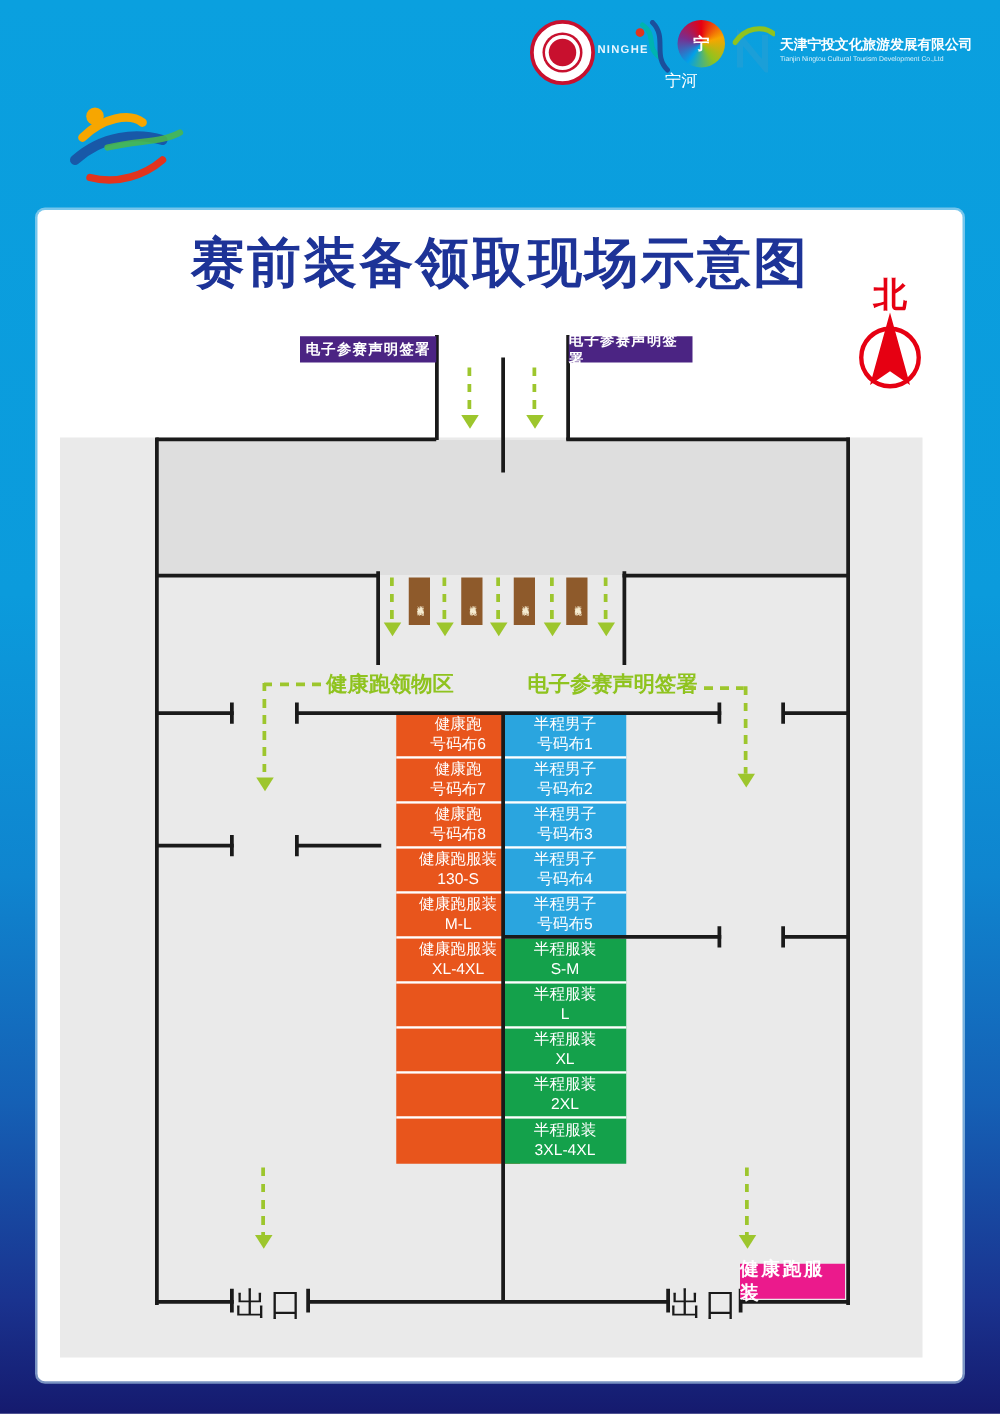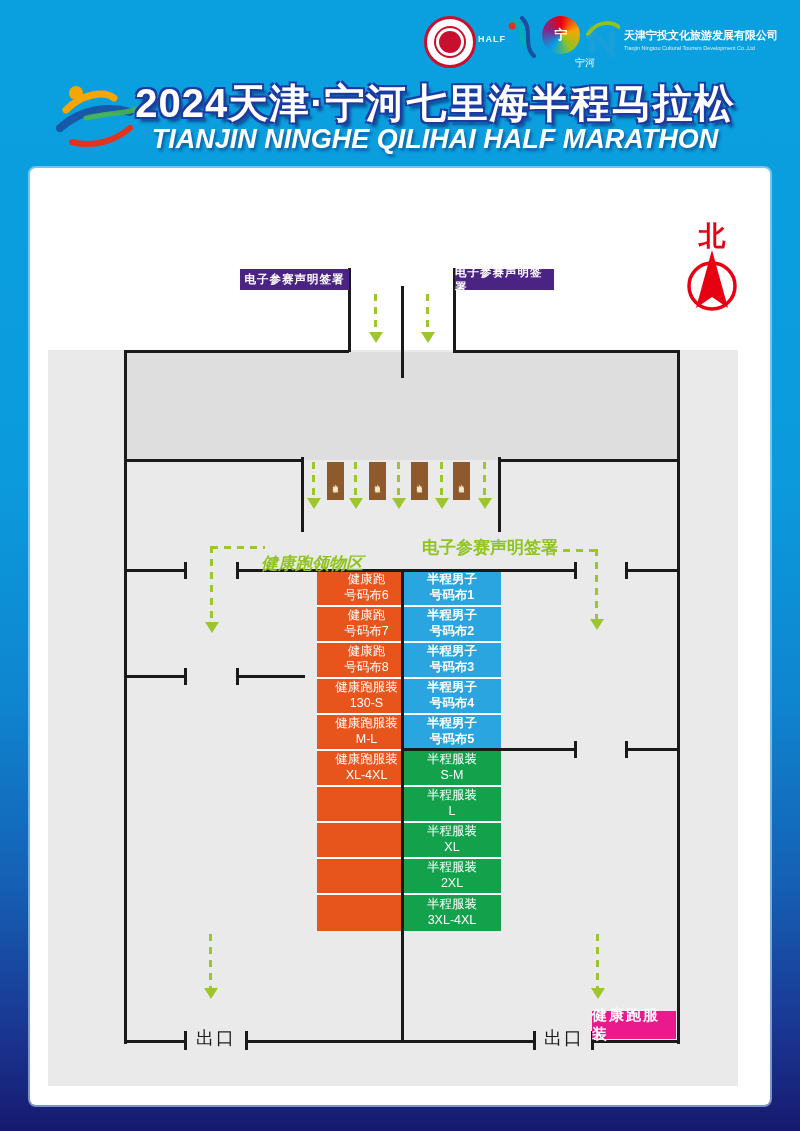--- a/index.html
+++ b/index.html
@@ -17,32 +17,32 @@
     font-size:27px;font-weight:bold;font-style:italic;color:#fff;
     text-shadow:2px 3px 3px rgba(16,35,110,.5);}
   .seal{left:424px;top:16px;width:46px;height:46px;border-radius:50%;
     background:#fff;border:3px solid #C8102E;display:flex;align-items:center;justify-content:center;}
   .seal-core{width:22px;height:22px;border-radius:50%;background:#C8102E;
     box-shadow:0 0 0 3px #fff,0 0 0 5px #C8102E;}
   .china-word{left:478px;top:34px;font-size:9px;font-weight:bold;color:#eaf6ff;letter-spacing:1px;}
   .nh-circle{left:542px;top:16px;width:38px;height:38px;border-radius:50%;
     background:conic-gradient(#E60012,#F7A600,#8FC31F,#00A0E9,#7A2D8E,#E60012);
     display:flex;align-items:center;justify-content:center;color:#fff;font-size:13px;font-weight:bold;}
-  .nh-text{left:553px;top:56px;width:42px;text-align:right;font-size:10px;color:#fff;}
+  .nh-text{left:532px;top:56px;width:42px;text-align:left;font-size:13px;color:#fff;}
   .co-cn{left:624px;top:28px;width:160px;font-size:11px;font-weight:bold;color:#fff;}
   .co-en{left:624px;top:45px;width:170px;font-size:5.5px;color:rgba(255,255,255,.85);}
   
   .card{left:30px;top:168px;width:740px;height:937px;background:#fff;border-radius:6px;
     box-shadow:0 0 0 2px rgba(190,225,245,.6);}
   .map-title{left:30px;top:182px;width:740px;text-align:center;
     font-size:43px;font-weight:bold;color:#1D3397;letter-spacing:2px;}
   .north-char{left:686px;top:218px;width:52px;text-align:center;
     font-size:27px;font-weight:bold;color:#E60012;}
   .entrance{left:344px;top:241px;width:116px;text-align:center;font-size:27px;color:#1a1a1a;letter-spacing:6px;}
-  .exit{width:64px;text-align:center;font-size:18px;color:#1a1a1a;letter-spacing:2px;z-index:6;}
+  .exit{width:64px;text-align:center;font-size:26px;color:#1a1a1a;letter-spacing:2px;z-index:6;}
   .decl{height:21px;background:#4B2483;color:#fff;font-size:11.5px;font-weight:bold;
     display:flex;align-items:center;justify-content:center;letter-spacing:1px;z-index:5;}
   
   .lh{position:absolute;height:3px;background:#1a1a1a;z-index:4;}
   .lv{position:absolute;width:3px;background:#1a1a1a;z-index:4;}
   .tick{position:absolute;width:3px;height:17px;background:#1a1a1a;z-index:4;}
   .gray{background:#EAEAEA;z-index:1;}
   .band{background:#DEDEDE;z-index:2;}
   
   .vdash{position:absolute;width:3px;z-index:5;
@@ -56,62 +56,61 @@
   .gate{position:absolute;width:17px;height:38px;background:#8E5A2B;z-index:5;
     color:#F8EFD4;font-size:5.5px;line-height:17px;text-align:center;
     writing-mode:vertical-rl;letter-spacing:.5px;overflow:hidden;}
   
   .col{position:absolute;top:571px;width:99px;z-index:3;}
   .cell{height:36px;box-sizing:border-box;border-bottom:2px solid #fff;
     display:flex;align-items:center;justify-content:center;text-align:center;
     color:#fff;font-size:12.5px;line-height:1.25;white-space:pre-line;}
   .cell:last-child{border-bottom:none;}
   .o{background:#E8551C;}
-  .b{background:#2AA5DF;font-weight:bold;}
+  .b{background:#2AA5DF;}
   .g{background:#14A14B;}
   .chip{left:592px;top:1011px;width:84px;height:28px;background:#EB1A8C;color:#fff;
     font-size:15px;font-weight:bold;display:flex;align-items:center;justify-content:center;
     letter-spacing:2px;z-index:6;}
 </style>
 </head>
 <body>
 
 <div class="page">
 
   <svg class="abs" style="left:52px;top:76px;" width="96" height="82" viewBox="0 0 96 82">
     <circle cx="24" cy="17" r="7" fill="#F7A600"></circle>
     <path d="M14 34 C30 18, 52 14, 62 22" stroke="#F7A600" stroke-width="7" fill="none" stroke-linecap="round"></path>
     <path d="M8 52 C30 32, 58 30, 78 36" stroke="#1858A8" stroke-width="8" fill="none" stroke-linecap="round"></path>
     <path d="M34 42 C60 36, 78 38, 92 30" stroke="#4CB848" stroke-width="5" fill="none" stroke-linecap="round" opacity=".85"></path>
     <path d="M20 66 C42 72, 64 64, 78 52" stroke="#E2341D" stroke-width="6" fill="none" stroke-linecap="round"></path>
   </svg>
-  <div class="abs hdr-title">2024天津·宁河七里海半程马拉松</div>
-  <div class="abs hdr-sub">TIANJIN NINGHE QILIHAI HALF MARATHON</div>
 
   <div class="abs seal">
       <div class="seal-core"></div>
     </div>
-  <div class="abs china-word">HALF</div>
+  <div class="abs china-word">NINGHE</div>
   <svg class="abs" style="left:500px;top:16px;" width="36" height="48" viewBox="0 0 36 48">
     <path d="M14 4 C26 12, 16 22, 28 30" stroke="#00B3B0" stroke-width="4" fill="none" stroke-linecap="round"></path>
     <path d="M22 2 C34 14, 22 28, 34 40" stroke="#1B4F9C" stroke-width="4" fill="none" stroke-linecap="round"></path>
     <circle cx="12" cy="10" r="3.5" fill="#E2341D"></circle>
   </svg>
   <div class="abs nh-circle">
       <span>宁</span>
     </div>
   <div class="abs nh-text">宁河</div>
   <svg class="abs" style="left:586px;top:20px;" width="34" height="38" viewBox="0 0 34 38">
     <path d="M6 34 L6 10 L26 34 L26 8" stroke="#1B9FD8" stroke-width="5" fill="none"></path>
     <path d="M2 14 C10 2, 24 0, 33 7" stroke="#8FC31F" stroke-width="4" fill="none" stroke-linecap="round"></path>
   </svg>
   <div class="abs co-cn">天津宁投文化旅游发展有限公司</div>
   <div class="abs co-en">Tianjin Ningtou Cultural Tourism Development Co.,Ltd</div>
 
   <div class="abs card"></div>
+  <div class="abs map-title">赛前装备领取现场示意图</div>
 
   <div class="abs north-char">北</div>
   <svg class="abs" style="left:685px;top:248px;" width="54" height="64" viewBox="0 0 54 64">
     <circle cx="27" cy="38" r="23" fill="none" stroke="#E60012" stroke-width="3.5"></circle>
     <path d="M27 2 L43 60 L27 49 L11 60 Z" fill="#E60012"></path>
   </svg>
 
   <div class="abs decl" style="left:240px;top:269px;width:109px;">电子参赛声明签署</div>
   <div class="abs decl" style="left:455px;top:269px;width:99px;">电子参赛声明签署</div>
   <div class="lv" style="left:348px;top:268px;height:84px;"></div>
@@ -141,21 +140,21 @@
   <div class="ahead" style="left:307px;top:498px;"></div>
   <div class="vdash" style="left:354px;top:462px;height:36px;"></div>
   <div class="ahead" style="left:349px;top:498px;"></div>
   <div class="vdash" style="left:397px;top:462px;height:36px;"></div>
   <div class="ahead" style="left:392px;top:498px;"></div>
   <div class="vdash" style="left:440px;top:462px;height:36px;"></div>
   <div class="ahead" style="left:435px;top:498px;"></div>
   <div class="vdash" style="left:483px;top:462px;height:36px;"></div>
   <div class="ahead" style="left:478px;top:498px;"></div>
 
-  <div class="abs zone-label" style="left:237px;top:552px;font-style:italic;">健康跑领物区</div>
+  <div class="abs zone-label" style="left:237px;top:536px;">健康跑领物区</div>
   <div class="hdash" style="left:211px;top:546px;width:54px;"></div>
   <div class="vdash" style="left:210px;top:546px;height:76px;"></div>
   <div class="ahead" style="left:205px;top:622px;"></div>
   <div class="abs zone-label" style="left:415px;top:536px;">电子参赛声明签署</div>
   <div class="hdash" style="left:550px;top:549px;width:45px;"></div>
   <div class="vdash" style="left:595px;top:549px;height:70px;"></div>
   <div class="ahead" style="left:590px;top:619px;"></div>
 
   <div class="lh" style="left:125px;top:569px;width:62px;"></div>
   <div class="lh" style="left:237px;top:569px;width:340px;"></div>

